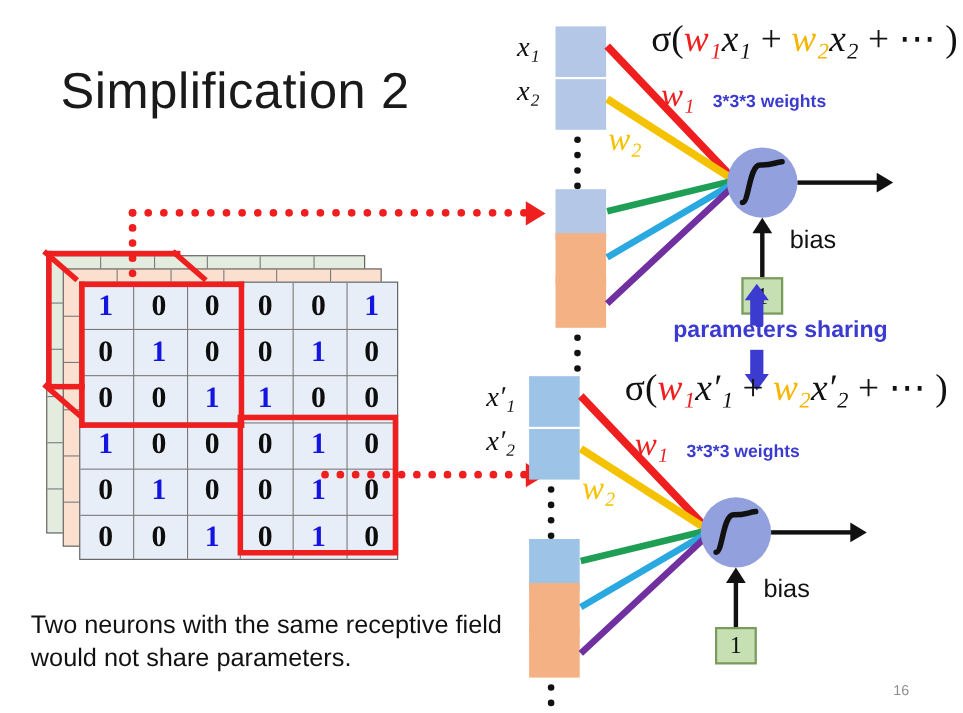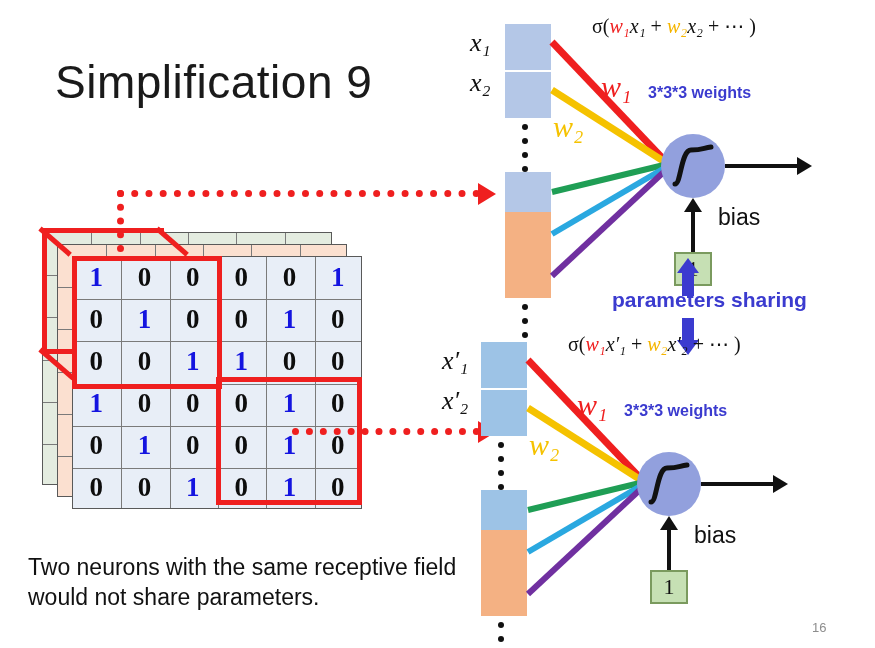--- a/index.html
+++ b/index.html
@@ -61,21 +61,21 @@
   .unit{position:absolute;width:400px;height:300px;}
   .ibox{position:absolute;left:35px;width:46px;height:46px;}
   .box-blue-1{background:#b4c7e7;}
   .box-blue-2{background:#9dc3e6;}
   .box-orange{background:#f4b183;}
   .vdots{position:absolute;left:52px;width:7px;}
   .vdots i{display:block;width:6px;height:6px;border-radius:50%;background:#111;margin-bottom:8px;}
 
   .xlabel{position:absolute;font-family:"Liberation Serif",serif;font-style:italic;
           font-size:26px;color:#111;}
-  .formula{position:absolute;font-family:"Liberation Serif",serif;font-size:20px;color:#111;
+  .formula{position:absolute;font-family:"Liberation Serif",serif;font-size:34px;color:#111;
            white-space:nowrap;}
   .formula .w1{color:#ef1f1f;font-style:italic;}
   .formula .w2{color:#f5b500;font-style:italic;}
   .formula .it{font-style:italic;}
   .wlab{position:absolute;font-family:"Liberation Serif",serif;font-style:italic;font-size:30px;}
   .wlab.r{color:#ef1f1f;}
   .wlab.y{color:#f5c200;}
   .weights-note{position:absolute;font-size:16px;font-weight:bold;color:#3b3bcf;white-space:nowrap;}
 
   .neuron{position:absolute;width:64px;height:64px;border-radius:50%;background:#92a0dd;}
@@ -98,21 +98,21 @@
   .ps-head-up{position:absolute;width:0;height:0;border-left:11px solid transparent;
      border-right:11px solid transparent;border-bottom:15px solid #3b3bcf;}
   .ps-head-down{position:absolute;width:0;height:0;border-left:11px solid transparent;
      border-right:11px solid transparent;border-top:15px solid #3b3bcf;}
 </style>
 </head>
 <body>
 
 <div class="stage">
 
-  <div class="abs" id="page-title">Simplification 9</div>
+  <div class="abs" id="page-title">Simplification 2</div>
 
   <div class="abs" id="fmap-stack">
 
     <div class="layer layer-green">
       <div class="vl" style="left:48.3px"></div>
         <div class="vl" style="left:96.6px"></div>
       <div class="vl" style="left:145px"></div>
         <div class="vl" style="left:193.3px"></div>
       <div class="vl" style="left:241.6px"></div>
       <div class="hl" style="top:42.2px"></div>

